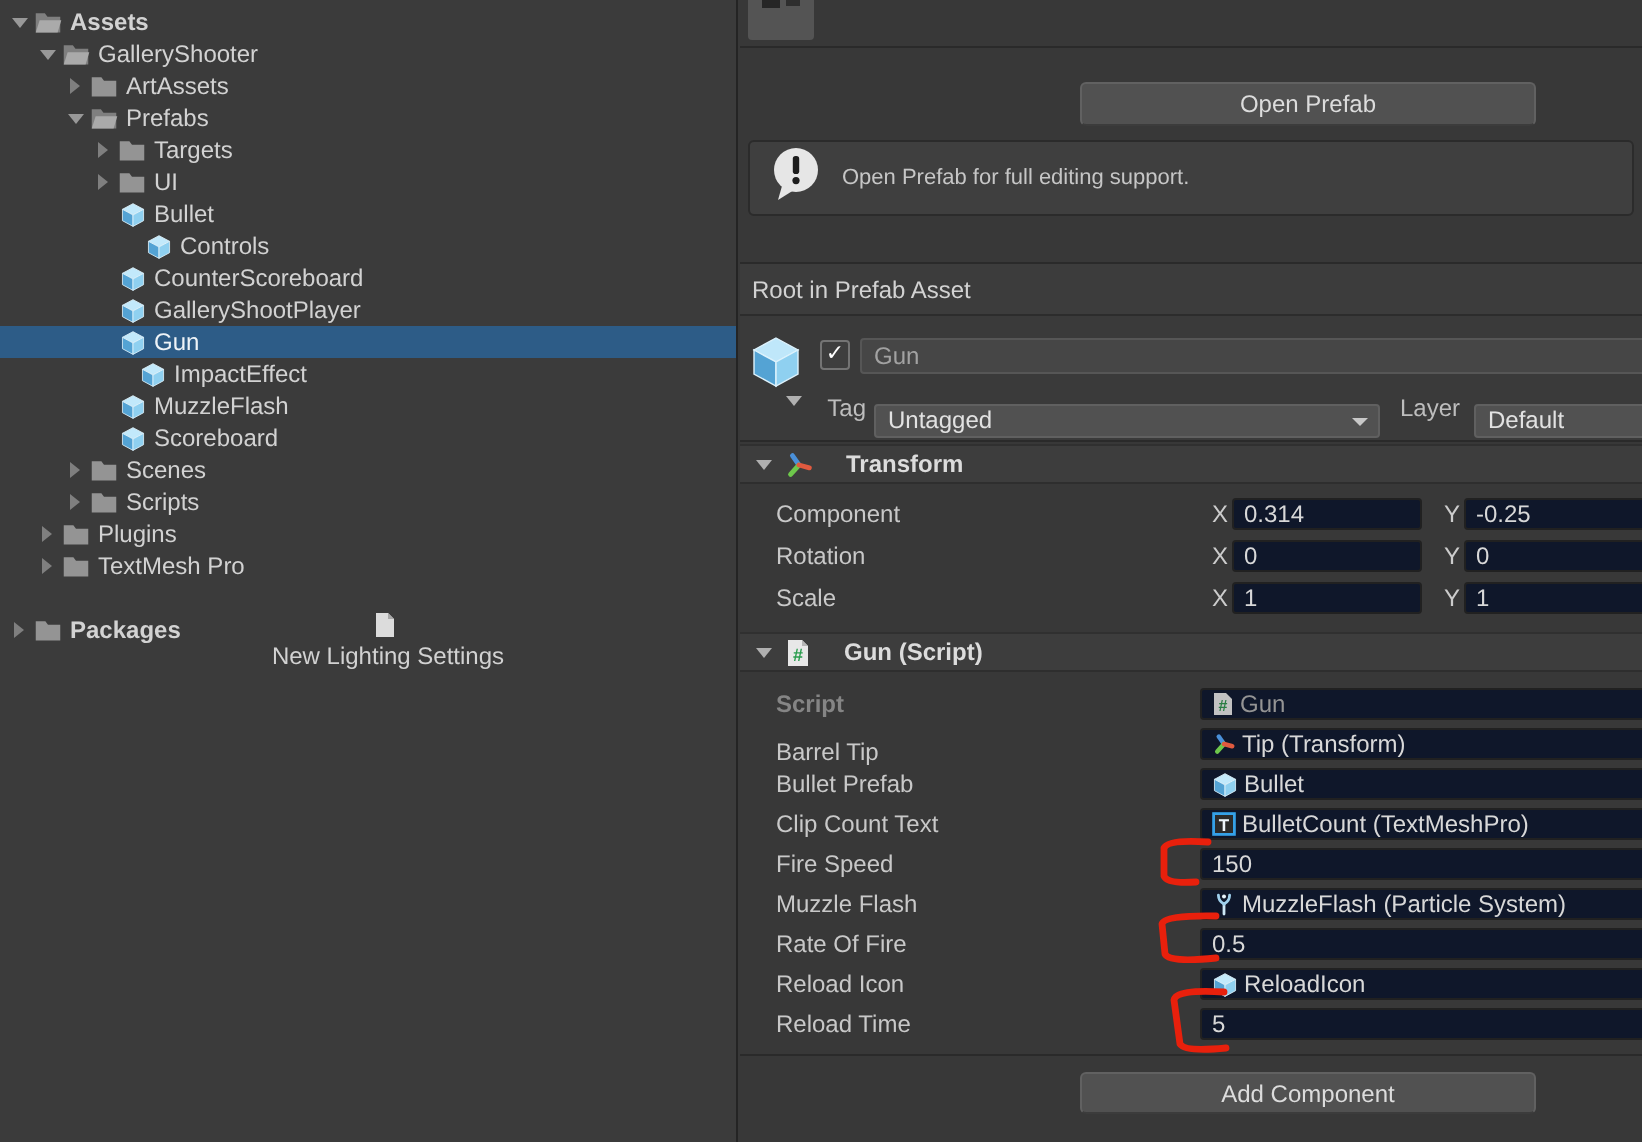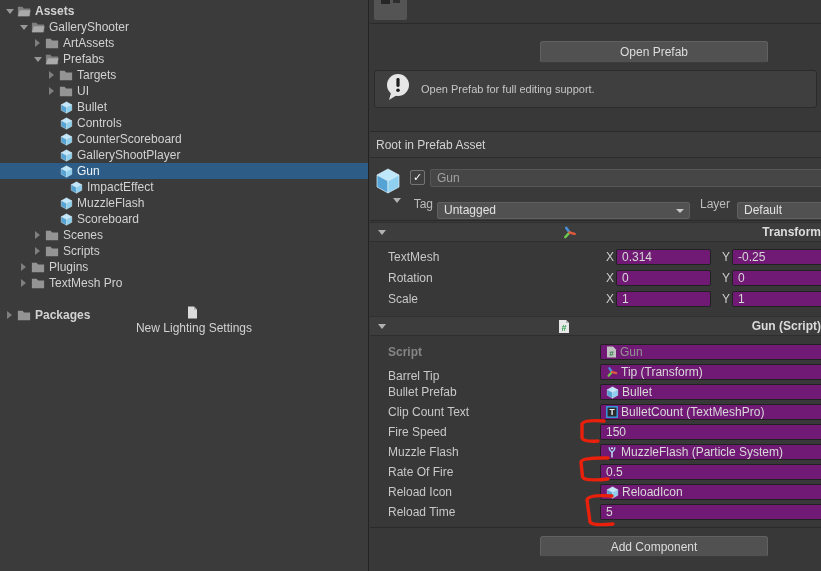--- a/index.html
+++ b/index.html
@@ -55,28 +55,28 @@
   .name-field { position:absolute; left:60px; top:11px; width:400px; height:18px; background:#464646;
     border:1px solid #565656; border-radius:2px; color:#a2a2a2; font-size:12px; line-height:16px;
     padding-left:6px; }
   .tagrow-label { position:absolute; top:38px; height:17px; line-height:17px; font-size:12px; color:#bdbdbd; }
   .dropdown { position:absolute; top:44px; height:17px; background:#515151; border:1px solid #606060;
     border-radius:2px; color:#e2e2e2; font-size:12px; line-height:15px; padding-left:6px; cursor:pointer; }
   .dropdown .caret { position:absolute; right:5px; top:6px; width:0; height:0;
     border-left:4px solid transparent; border-right:4px solid transparent; border-top:4px solid #c8c8c8; }
 
   .comp-header { position:absolute; left:0; right:0; height:20px; background:#3d3d3d;
-    border-top:1px solid #303030; border-bottom:1px solid #2e2e2e; display:flex; align-items:center;justify-content:space-between; }
+    border-top:1px solid #303030; border-bottom:1px solid #2e2e2e; display:flex; align-items:center; }
   .comp-header .fold { margin-left:8px; }
   .comp-header .cicon { margin-left:6px; display:flex; align-items:center; }
   .comp-header .ctitle { margin-left:16px; font-size:12px; font-weight:bold; color:#dcdcdc; }
 
   .insp-label { position:absolute; left:18px; height:16px; line-height:16px; font-size:12px; color:#c8c8c8; }
   .insp-label.disabled { color:#858585;font-weight:bold; }
-  .ufield { position:absolute; height:16px; background:#701a75; border:1px solid #212121;
+  .ufield { position:absolute; height:16px; background:#0f172a; border:1px solid #212121;
     border-radius:2px; color:#d8d8d8; font-size:12px; line-height:14px; padding-left:5px;
     display:flex; align-items:center; white-space:nowrap; overflow:hidden; }
   .ufield .ficon { margin-right:3px; display:flex; align-items:center; flex:0 0 auto; }
   .ufield.disabled { color:#949494; }
   .axis { position:absolute; height:16px; line-height:16px; font-size:12px; color:#cccccc; }
 
   .annotations { position:absolute; left:0; top:0; width:451px; height:571px; pointer-events:none; }
 </style>
 </head>
 <body>
@@ -158,21 +158,21 @@
           <span class="arrow"></span>
           <span class="ticon">
             <svg width="13" height="13" viewBox="0 0 16 16">
               <polygon points="8,1 14.5,4.5 8,8 1.5,4.5" fill="#c2e9fb" stroke="#e2f4fd" stroke-width="0.5"></polygon>
               <polygon points="1.5,4.5 8,8 8,15 1.5,11.5" fill="#54a3d4" stroke="#e2f4fd" stroke-width="0.5"></polygon>
               <polygon points="14.5,4.5 8,8 8,15 14.5,11.5" fill="#8fd0f0" stroke="#e2f4fd" stroke-width="0.5"></polygon>
             </svg>
           </span>
           <span class="tlabel">Bullet</span>
         </div>
-        <div class="tree-row" style="padding-left: 45px;">
+        <div class="tree-row" style="padding-left: 58px;">
           <span class="arrow"></span>
           <span class="ticon">
             <svg width="13" height="13" viewBox="0 0 16 16">
               <polygon points="8,1 14.5,4.5 8,8 1.5,4.5" fill="#c2e9fb" stroke="#e2f4fd" stroke-width="0.5"></polygon>
               <polygon points="1.5,4.5 8,8 8,15 1.5,11.5" fill="#54a3d4" stroke="#e2f4fd" stroke-width="0.5"></polygon>
               <polygon points="14.5,4.5 8,8 8,15 14.5,11.5" fill="#8fd0f0" stroke="#e2f4fd" stroke-width="0.5"></polygon>
             </svg>
           </span>
           <span class="tlabel">Controls</span>
         </div>
@@ -358,21 +358,21 @@
       <span class="cicon">
         <svg width="15" height="15" viewBox="0 0 16 16">
           <line x1="8" y1="8" x2="4.5" y2="3" stroke="#4a90d9" stroke-width="2.6" stroke-linecap="round"></line>
           <line x1="8" y1="8" x2="3.5" y2="13" stroke="#6ec84b" stroke-width="2.6" stroke-linecap="round"></line>
           <line x1="8" y1="8" x2="13.5" y2="9.5" stroke="#e05a3f" stroke-width="2.6" stroke-linecap="round"></line>
         </svg>
       </span>
       <span class="ctitle">Transform</span>
     </div>
     <div id="transform-rows">
-        <div class="insp-label" style="top: 249px;">TextMesh</div>
+        <div class="insp-label" style="top: 249px;">Component</div>
         <span class="axis" style="left: 236px; top: 249px;">X</span>
         <div class="ufield" style="left: 246px; top: 249px; width: 95px;">0.314</div>
         <span class="axis" style="left: 352px; top: 249px;">Y</span>
         <div class="ufield" style="left: 362px; top: 249px; width: 95px;">-0.25</div>
         <div class="insp-label" style="top: 270px;">Rotation</div>
         <span class="axis" style="left: 236px; top: 270px;">X</span>
         <div class="ufield" style="left: 246px; top: 270px; width: 95px;">0</div>
         <span class="axis" style="left: 352px; top: 270px;">Y</span>
         <div class="ufield" style="left: 362px; top: 270px; width: 95px;">0</div>
         <div class="insp-label" style="top: 291px;">Scale</div>

